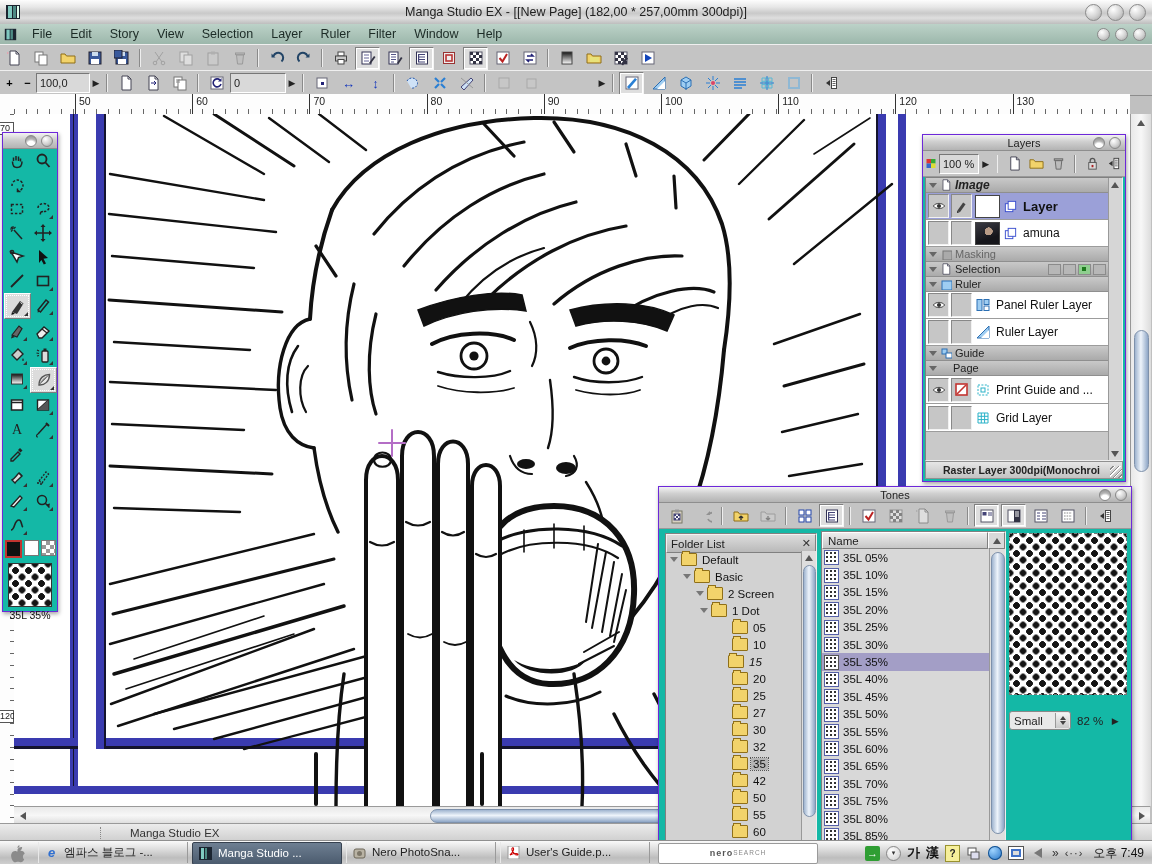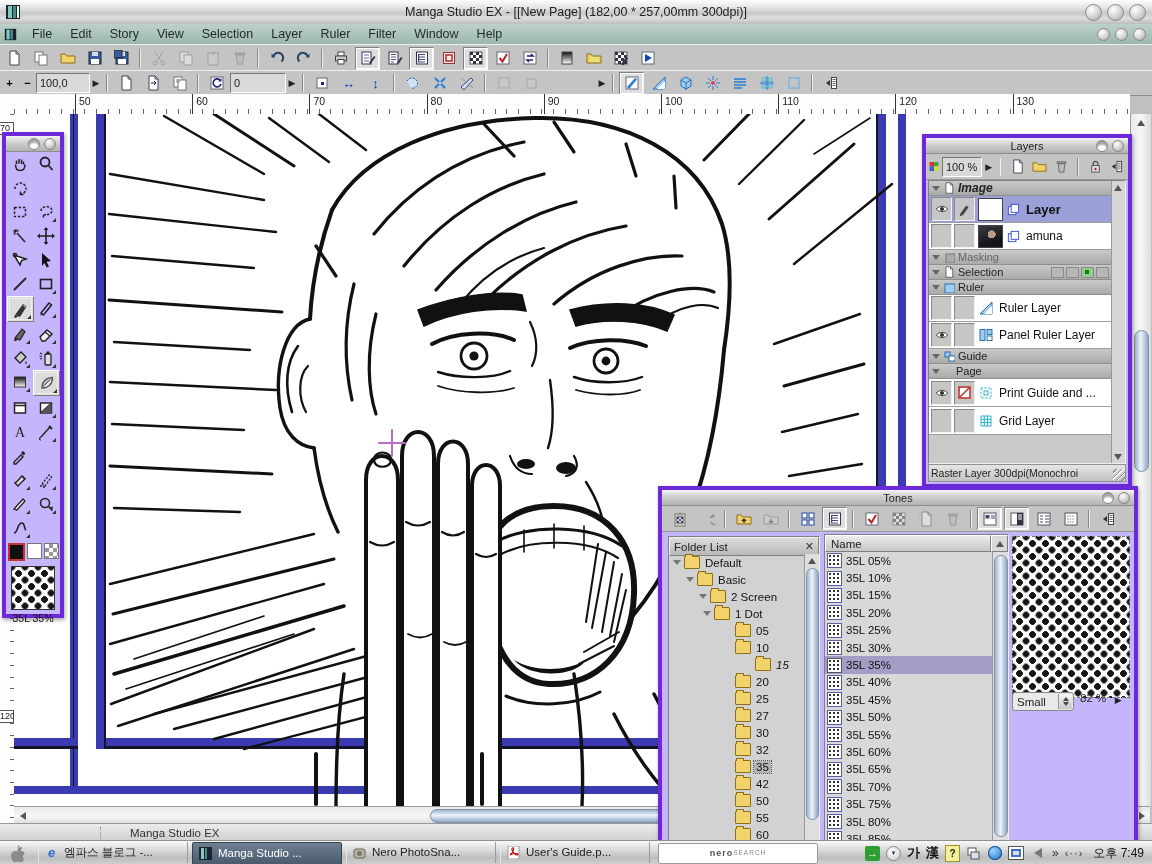--- a/index.html
+++ b/index.html
@@ -67,21 +67,21 @@
   .tri-right{width:0;height:0;border-top:4px solid transparent;border-bottom:4px solid transparent;border-left:6px solid #555;}
   .aq-v{position:absolute;border-radius:8px;border:1px solid #7e91ab;
      background:linear-gradient(90deg,#9fb4cf,#eef4fb 45%,#8ea6c6);}
   .aq-h{position:absolute;border-radius:8px;border:1px solid #7e91ab;
      background:linear-gradient(180deg,#9fb4cf,#eef4fb 45%,#8ea6c6);}
   
   .statusbar{left:0;top:823px;width:1152px;height:17px;background:linear-gradient(180deg,#ececec,#cfcfcf);
      border-top:1px solid #9a9a9a;font-size:11.5px;color:#333;display:flex;align-items:center;}
   .st-sep{width:1px;height:12px;border-left:1px dotted #888;margin-left:100px;margin-right:28px;}
   
-  .pal{position:absolute;background:#c4b5fd;border:4px solid #6d28d9;
+  .pal{position:absolute;background:#14b8a6;border:1px solid #6d28d9;
        box-shadow:1px 2px 4px rgba(0,0,0,.35);}
   .pal-title{height:15px;background:linear-gradient(180deg,#f3f3f3,#cfcfcf 45%,#b3b3b3);
      border-bottom:1px solid #8e8e8e;display:flex;align-items:center;justify-content:center;
      font-size:11px;color:#222;position:relative;}
   .pal-btns{position:absolute;right:4px;top:2px;display:flex;gap:4px;}
   .pal-rb{width:10px;height:10px;border-radius:50%;border:1px solid #888;
      background:radial-gradient(circle at 35% 30%,#fff,#cfcfcf 55%,#9a9a9a);}
   .pal-rb.crescent{background:radial-gradient(circle at 50% 95%,#fff 40%,#b5b5b5 60%,#8a8a8a);}
   .pal-toolbar{display:flex;align-items:center;border-bottom:1px solid #999;background:#c4c4c4;}
   
@@ -123,21 +123,21 @@
      linear-gradient(160deg,#3a3a42,#15151a 70%);}
   .ltype{margin-left:3px;display:flex;align-items:center;}
   .llabel{font-size:12px;color:#111;margin-left:5px;white-space:nowrap;}
   .llabel.bold{font-weight:bold;font-size:13px;}
   .chips{margin-left:auto;margin-right:3px;display:flex;gap:2px;}
   .chip{width:11px;height:9px;background:#b7b7b7;border:1px solid #8b8b8b;}
   .chip.green{background:#8fce8f;position:relative;}
   .chip.green::after{content:"";position:absolute;left:3px;top:2px;width:4px;height:4px;background:#1d7a1d;}
   .lay-status{position:absolute;left:2px;bottom:2px;right:2px;height:16px;
      background:linear-gradient(180deg,#e6e6e6,#c2c2c2);border:1px solid #909090;
-     font-size:10.5px;color:#222;display:flex;align-items:center;padding-left:2px;overflow:hidden;white-space:nowrap;}
+     font-size:10.5px;color:#222;display:flex;align-items:center;padding-left:17px;overflow:hidden;white-space:nowrap;font-weight:bold;}
   .grip{position:absolute;right:0;bottom:0;width:12px;height:12px;
      background:repeating-linear-gradient(135deg,transparent 0 2px,#8a8a8a 2px 3px,#fff 3px 4px);}
   
   .tones-pal{left:658px;top:486px;width:472px;height:378px;}
   .tones-toolbar{height:25px;display:flex;align-items:center;padding:0 4px;}
   .panel-hdr{height:17px;background:linear-gradient(180deg,#dcdcdc,#b9b9b9);border:1px solid;border-color:#f2f2f2 #808080 #808080 #f2f2f2;
      font-size:11.5px;color:#222;display:flex;align-items:center;padding:0 4px;}
   .folder-panel{position:absolute;left:6px;top:46px;width:150px;bottom:6px;background:#d2d2d2;
      border:1px solid;border-color:#808080 #eee #eee #808080;}
   .tree{position:absolute;left:0;top:17px;right:14px;bottom:0;overflow:hidden;font-size:11.5px;color:#111;}
@@ -157,21 +157,21 @@
   .name-hdr .upbox{width:15px;background:#d9d9d9;border:1px solid;border-color:#fff #7f7f7f #7f7f7f #fff;
      display:flex;align-items:center;justify-content:center;}
   .tone-list{position:absolute;left:0;top:17px;right:15px;bottom:0;overflow:hidden;}
   .titem{height:17.4px;display:flex;align-items:center;gap:4px;font-size:11.5px;color:#111;padding-left:2px;}
   .titem .tic{width:13px;height:13px;border:1px solid #5560a8;background:
       radial-gradient(circle,#333 1px,transparent 1.4px) 0 0/4px 4px,#fff;flex:none;}
   .titem.selected{background:#a39ec6;}
   .titem.selected .tic{border-color:#555;}
   .list-scroll{position:absolute;right:0;top:17px;width:15px;bottom:0;background:#dedede;border-left:1px solid #999;}
   .preview{position:absolute;left:350px;top:46px;width:116px;height:160px;border:1px dashed #777;}
-  .size-ctl{position:absolute;left:350px;top:202px;display:flex;gap:6px;}
+  .size-ctl{position:absolute;left:350px;top:224px;display:flex;align-items:center;gap:6px;}
   .dropdown{width:56px;height:17px;background:#e9e9e9;border:1px solid #888;border-radius:3px;
      font-size:11.5px;color:#222;display:flex;align-items:center;padding-left:4px;position:relative;}
   .spin{position:absolute;right:1px;top:1px;bottom:1px;width:13px;background:linear-gradient(180deg,#f5f5f5,#c9c9c9);
      border-left:1px solid #999;display:flex;flex-direction:column;align-items:center;justify-content:center;gap:1px;}
   .spin i{display:block;width:0;height:0;border-left:3px solid transparent;border-right:3px solid transparent;}
   .spin .u{border-bottom:4px solid #444;} .spin .d{border-top:4px solid #444;}
   .pct{font-size:11.5px;color:#222;}
   
   .taskbar{left:0;top:840px;width:1152px;height:24px;z-index:50;
      background:linear-gradient(180deg,#fafafa,#d8d8d8 40%,#bdbdbd 70%,#d2d2d2);
@@ -1095,42 +1095,42 @@
           </span>
       </div>
       <div class="lsec">
           <span class="tri"></span>
           <svg class="ic" width="12" height="12">
             <rect x="2" y="3" width="10" height="9" fill="#9ecdf2" stroke="#2b6fb3"></rect>
           </svg>
           <span>Ruler</span>
         </div>
       <div class="lrow">
+        <span class="lcell">
+            <svg class="ic" width="14" height="14">
+              <use href="#sy-eye"></use>
+            </svg>
+          </span>
+        <span class="lcell"></span>
+        <span class="ltype">
+            <svg class="ic" width="16" height="16">
+              <use href="#sy-panelruler"></use>
+            </svg>
+          </span>
+        <span class="llabel">Panel Ruler Layer</span>
+      </div>
+      <div class="lrow">
         <span class="lcell"></span>
         <span class="lcell"></span>
         <span class="ltype">
             <svg class="ic" width="16" height="16">
               <use href="#sy-triruler"></use>
             </svg>
           </span>
         <span class="llabel">Ruler Layer</span>
-      </div>
-      <div class="lrow">
-        <span class="lcell">
-            <svg class="ic" width="14" height="14">
-              <use href="#sy-eye"></use>
-            </svg>
-          </span>
-        <span class="lcell"></span>
-        <span class="ltype">
-            <svg class="ic" width="16" height="16">
-              <use href="#sy-panelruler"></use>
-            </svg>
-          </span>
-        <span class="llabel">Panel Ruler Layer</span>
       </div>
       <div class="lsec">
           <span class="tri"></span>
           <svg class="ic" width="12" height="12">
             <rect x="2" y="2" width="5" height="5" fill="#9ecdf2" stroke="#2b6fb3"></rect>
             <rect x="6" y="6" width="6" height="5" fill="#fff" stroke="#2b6fb3"></rect>
           </svg>
           <span>Guide</span>
         </div>
       <div class="lsec">
@@ -1324,21 +1324,21 @@
             <span class="fold-ic"></span>
             <span class="lbl">05</span>
           </div>
 
           <div class="tnode" style="padding-left: 56px;">
             <span class="twisty"></span>
             <span class="fold-ic"></span>
             <span class="lbl">10</span>
           </div>
 
-          <div class="tnode" style="padding-left: 76px; font-style: italic;">
+          <div class="tnode" style="padding-left: 52px; font-style: italic;">
             <span class="twisty"></span>
             <span class="fold-ic"></span>
             <span class="lbl">15</span>
           </div>
 
           <div class="tnode" style="padding-left: 56px;">
             <span class="twisty"></span>
             <span class="fold-ic"></span>
             <span class="lbl">20</span>
           </div>

